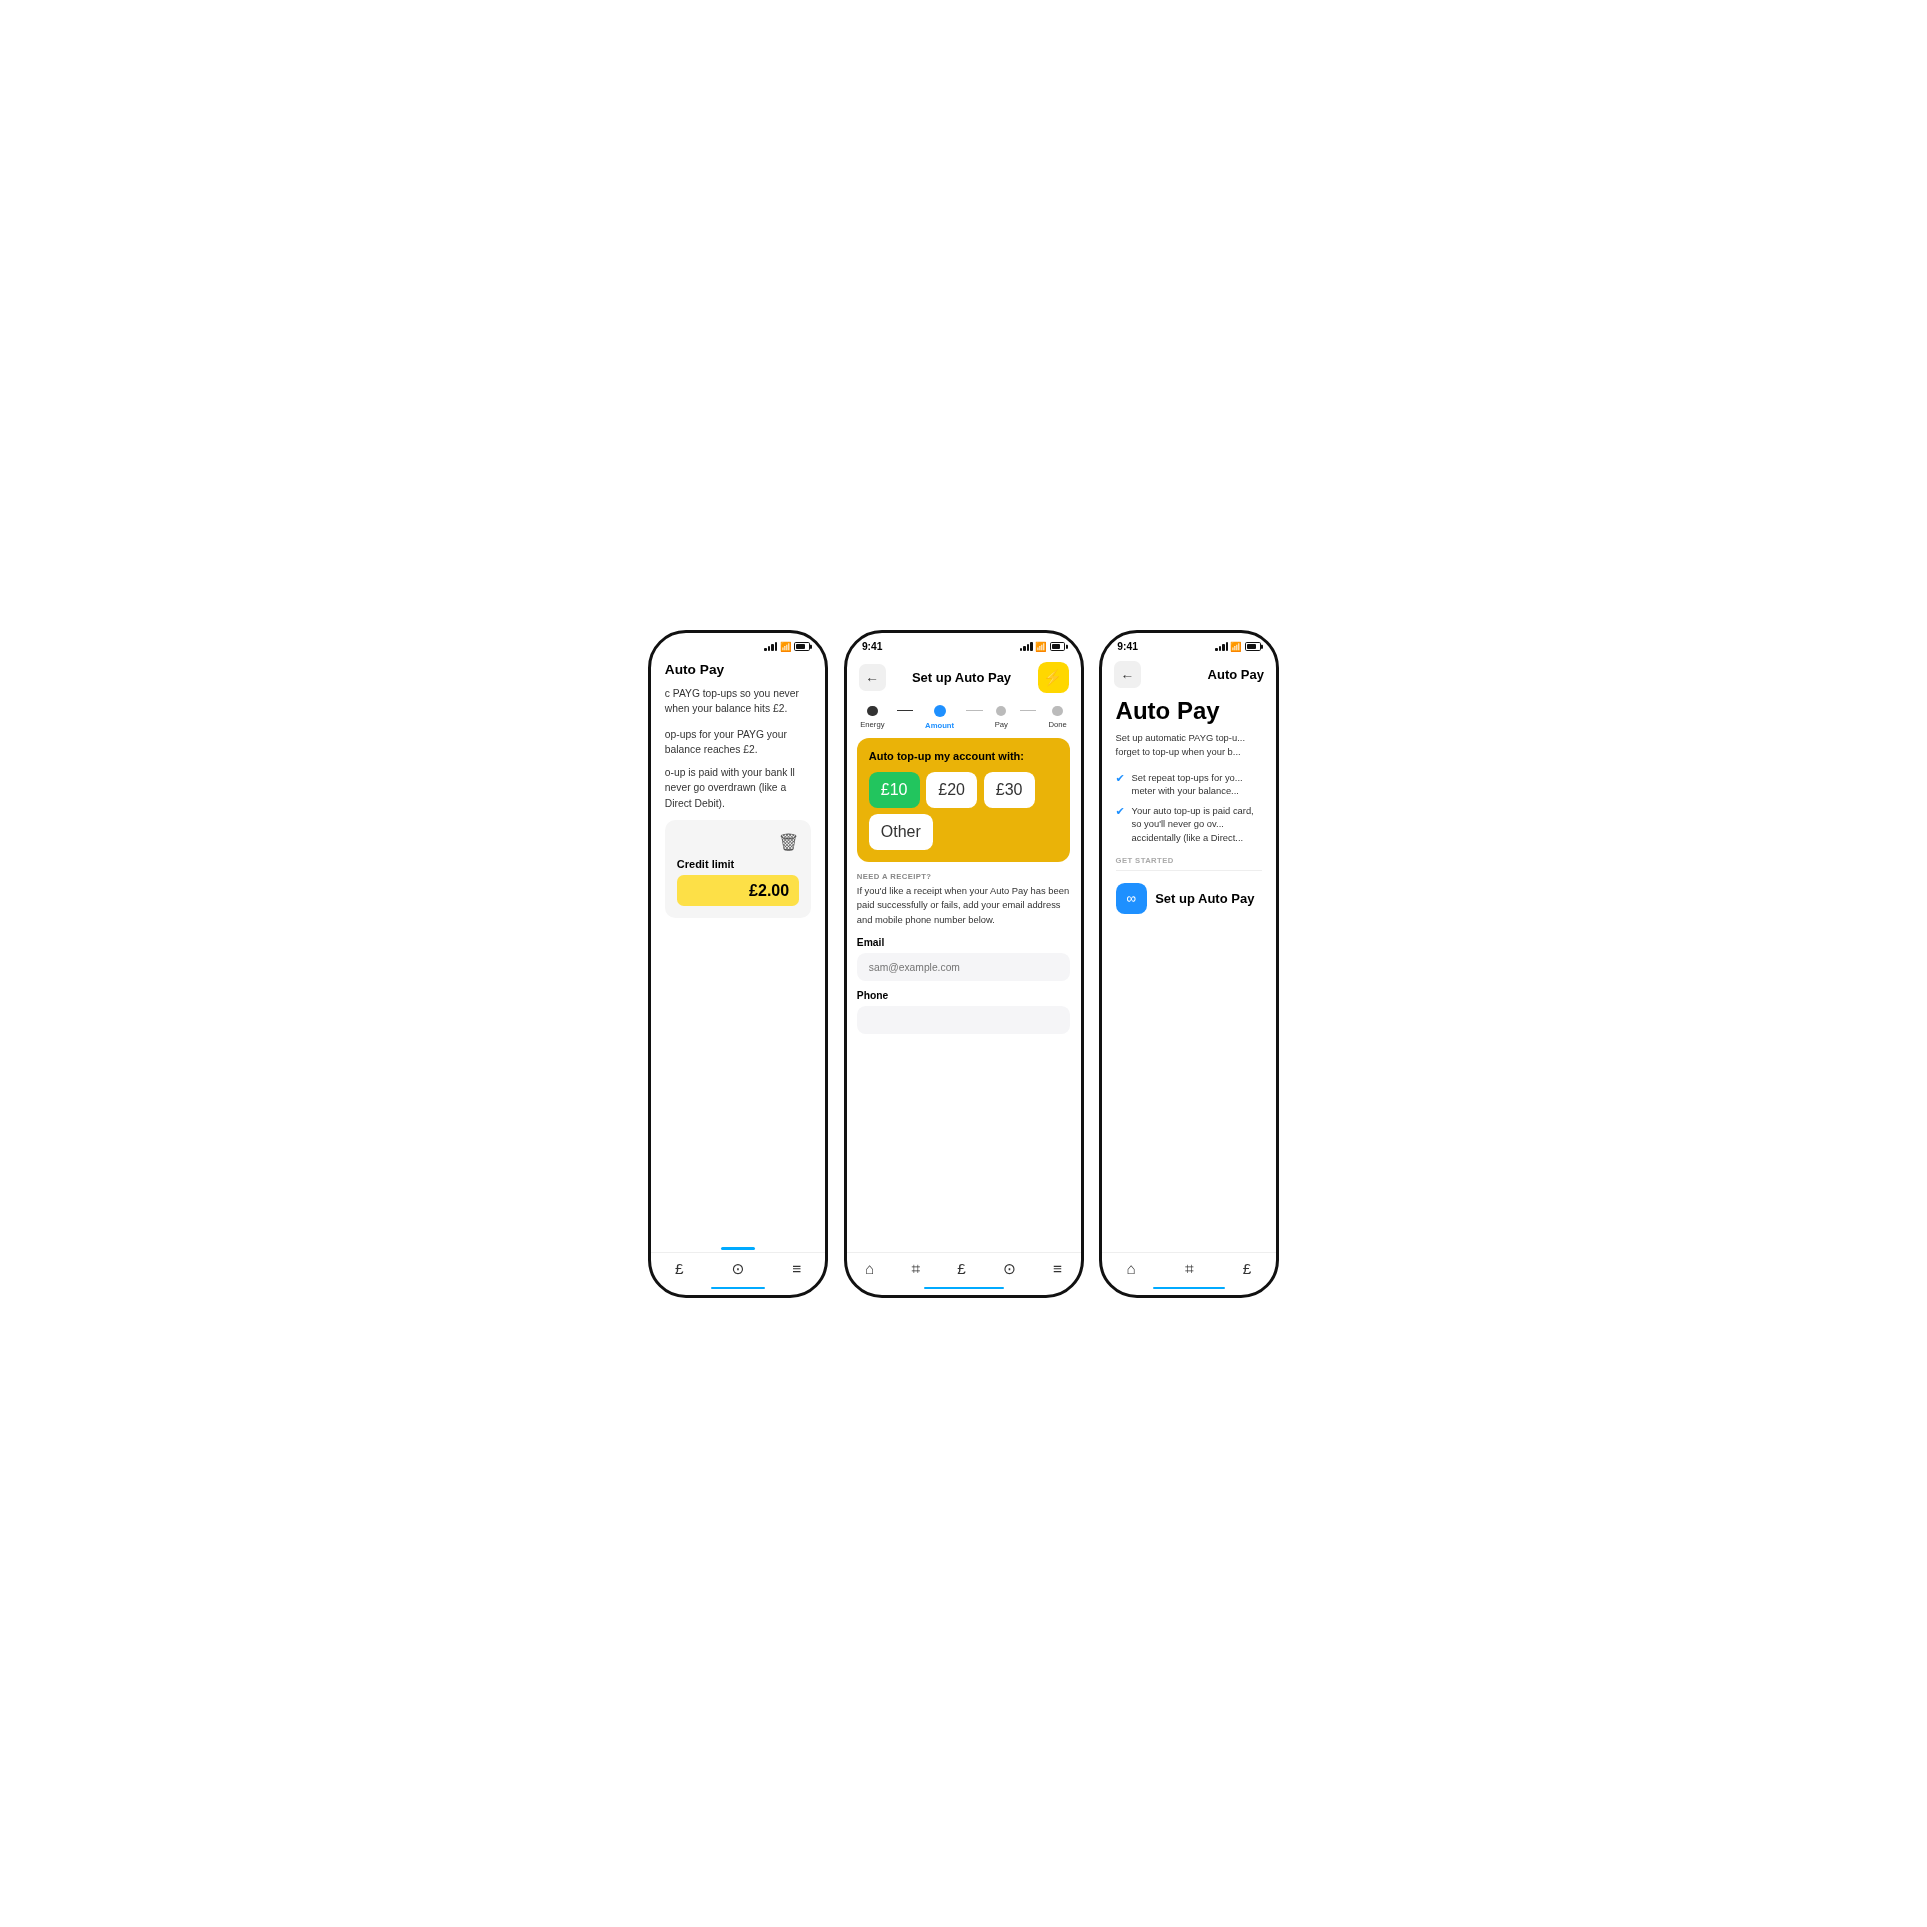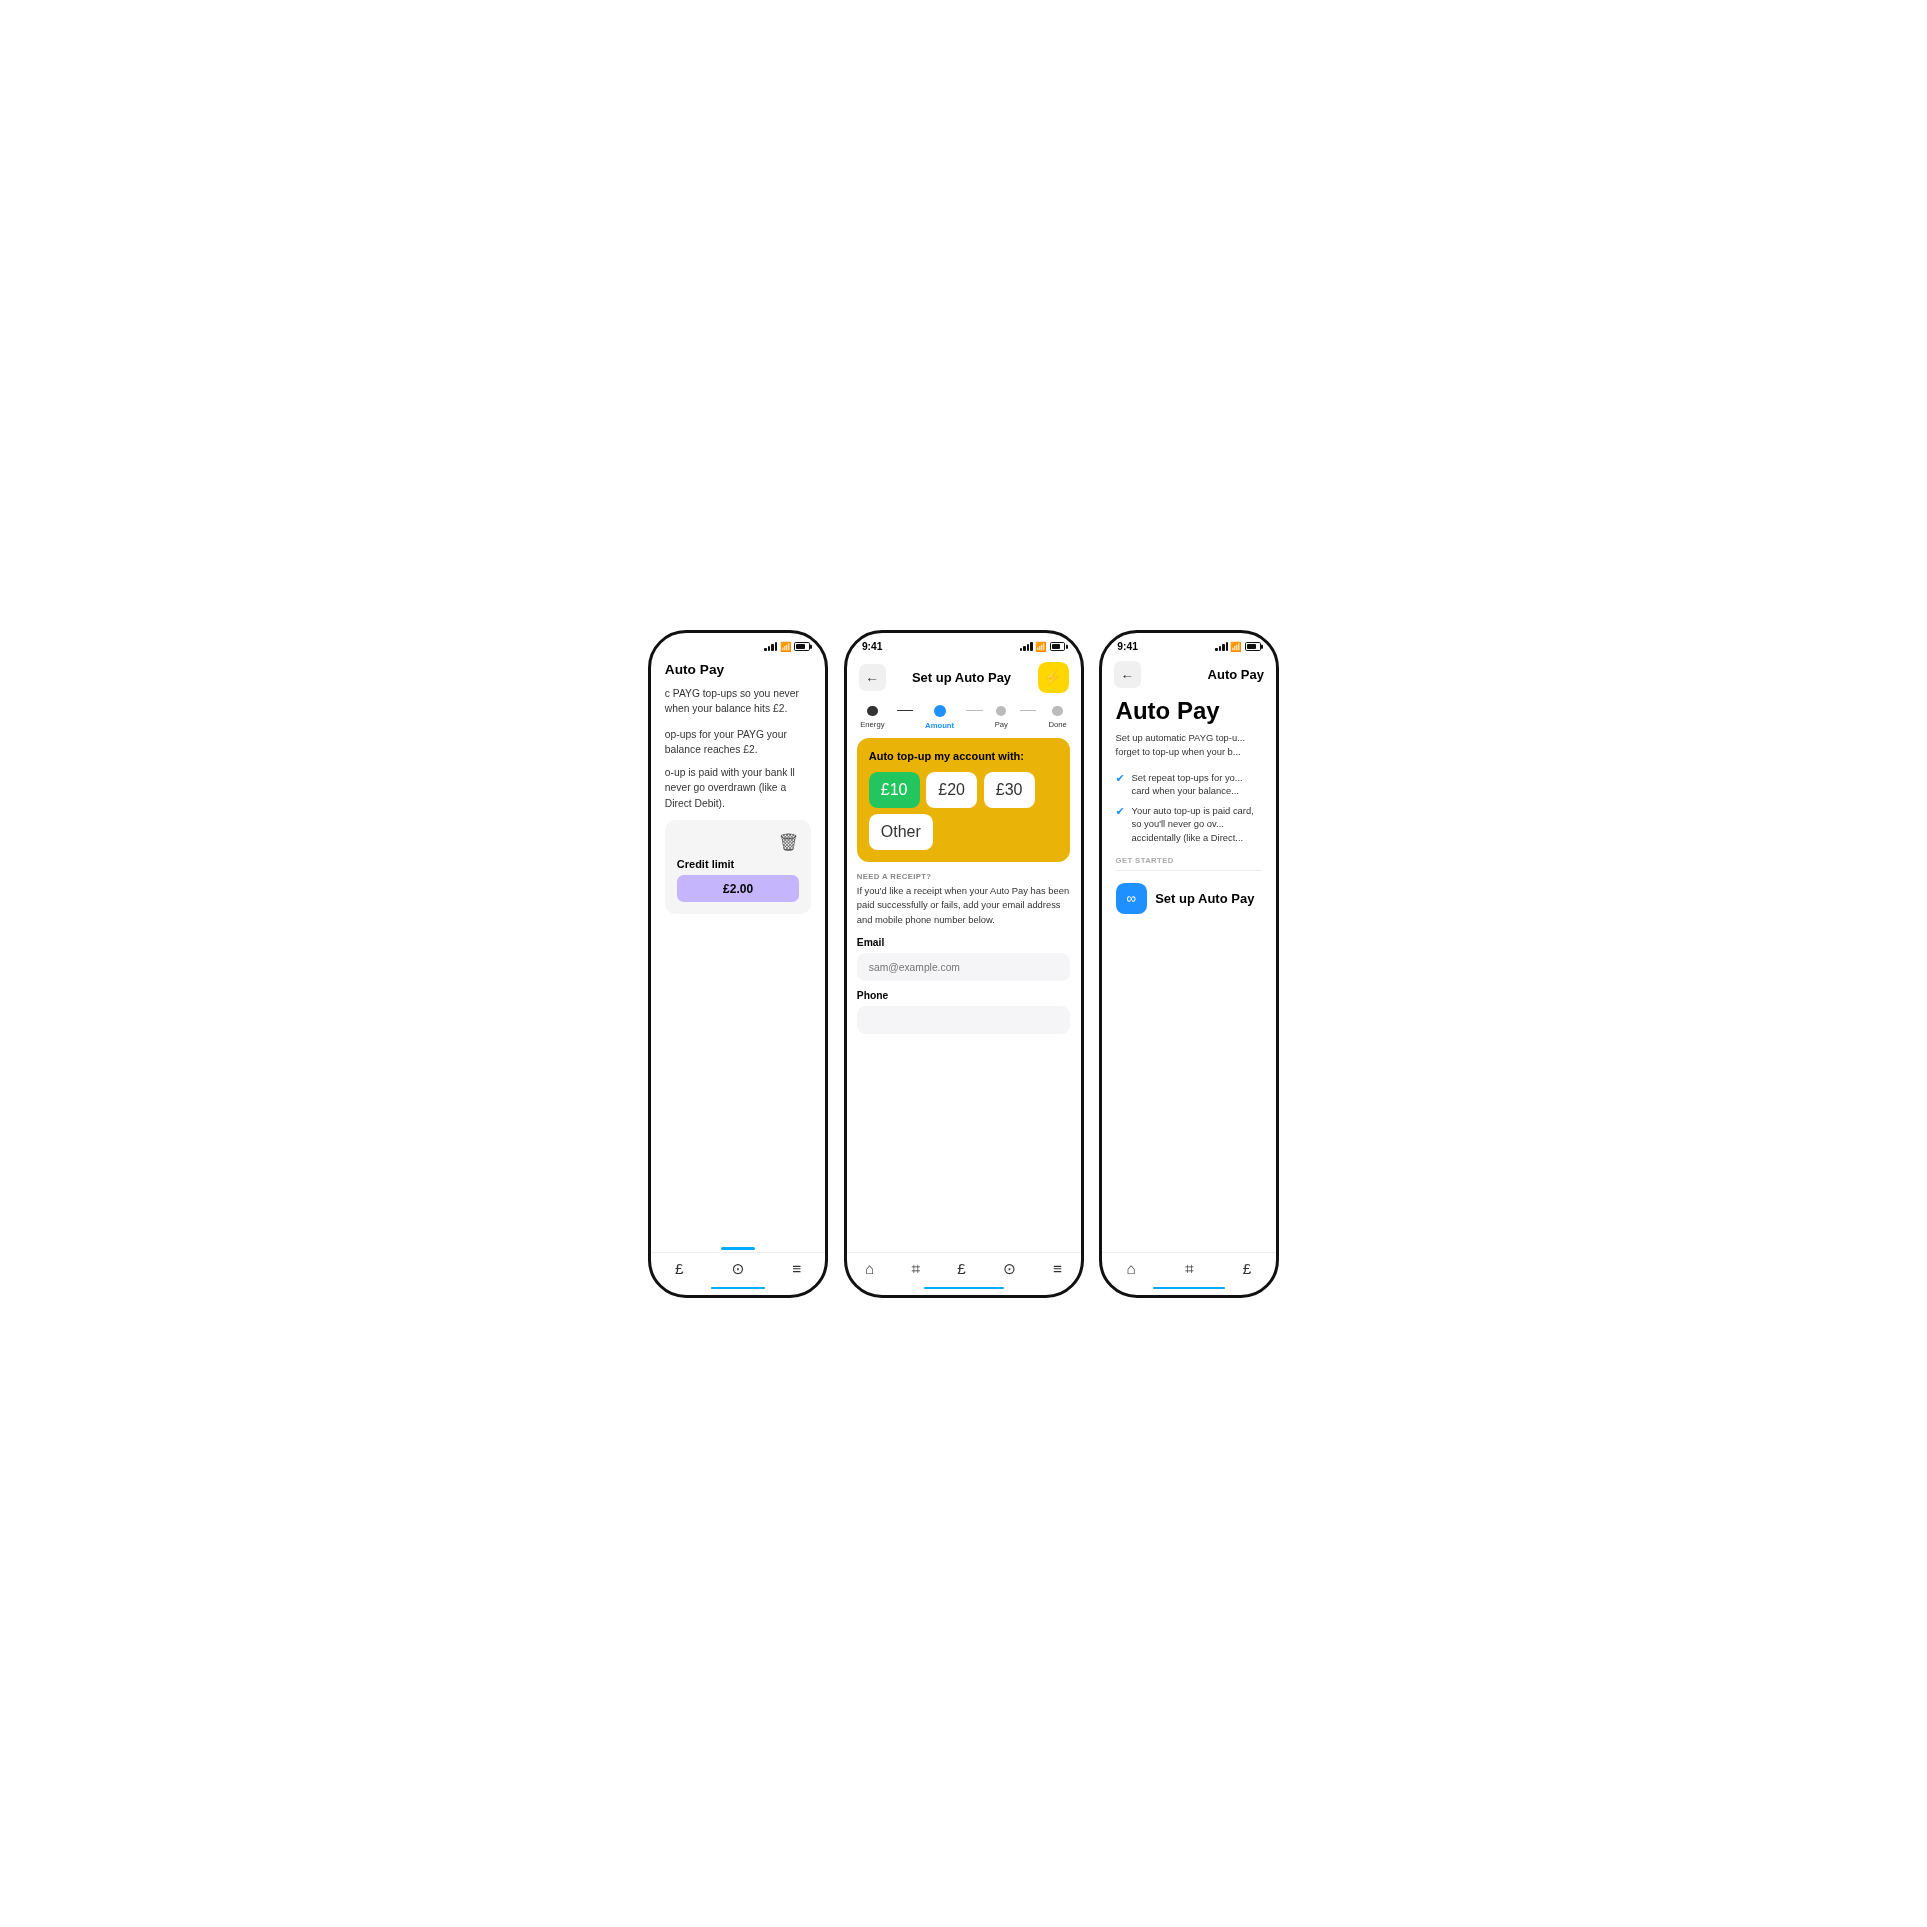--- a/index.html
+++ b/index.html
@@ -187,27 +187,27 @@
       color: #555;
     }
     .credit-label {
       font-size: 11px;
       font-weight: 700;
       text-align: left;
       width: 100%;
       margin-bottom: 5.1px;
     }
     .credit-value-box {
-      background: #c4b5fd;
+      background: #fde047;
       border-radius: 6.8px;
       padding: 6.8px 10.3px;
-      font-size: 12px;
+      font-size: 16px;
       font-weight: 600;
       width: 100%;
-      text-align: center;
+      text-align: right;
     }
 
     
     .center-header {
       display: flex;
       align-items: center;
       justify-content: space-between;
       padding: 6.8px 12px 5.1px;
     }
     .back-btn {
@@ -639,21 +639,21 @@
       <span class="right-page-title">Auto Pay</span>
     </div>
 
     <div class="phone-content right-content">
       <div class="right-main">
         <h1 class="right-hero-title">Auto Pay</h1>
         <p class="right-desc">Set up automatic PAYG top-u... forget to top-up when your b...</p>
 
         <div class="check-item">
           <span class="check-mark">✔</span>
-          <span class="check-text">Set repeat top-ups for yo... card when your balance...</span>
+          <span class="check-text">Set repeat top-ups for yo... meter with your balance...</span>
         </div>
         <div class="check-item">
           <span class="check-mark">✔</span>
           <span class="check-text">Your auto top-up is paid card, so you'll never go ov... accidentally (like a Direct...</span>
         </div>
 
         <div class="get-started-label">GET STARTED</div>
         <div class="divider"></div>
 
         <button class="setup-btn">

